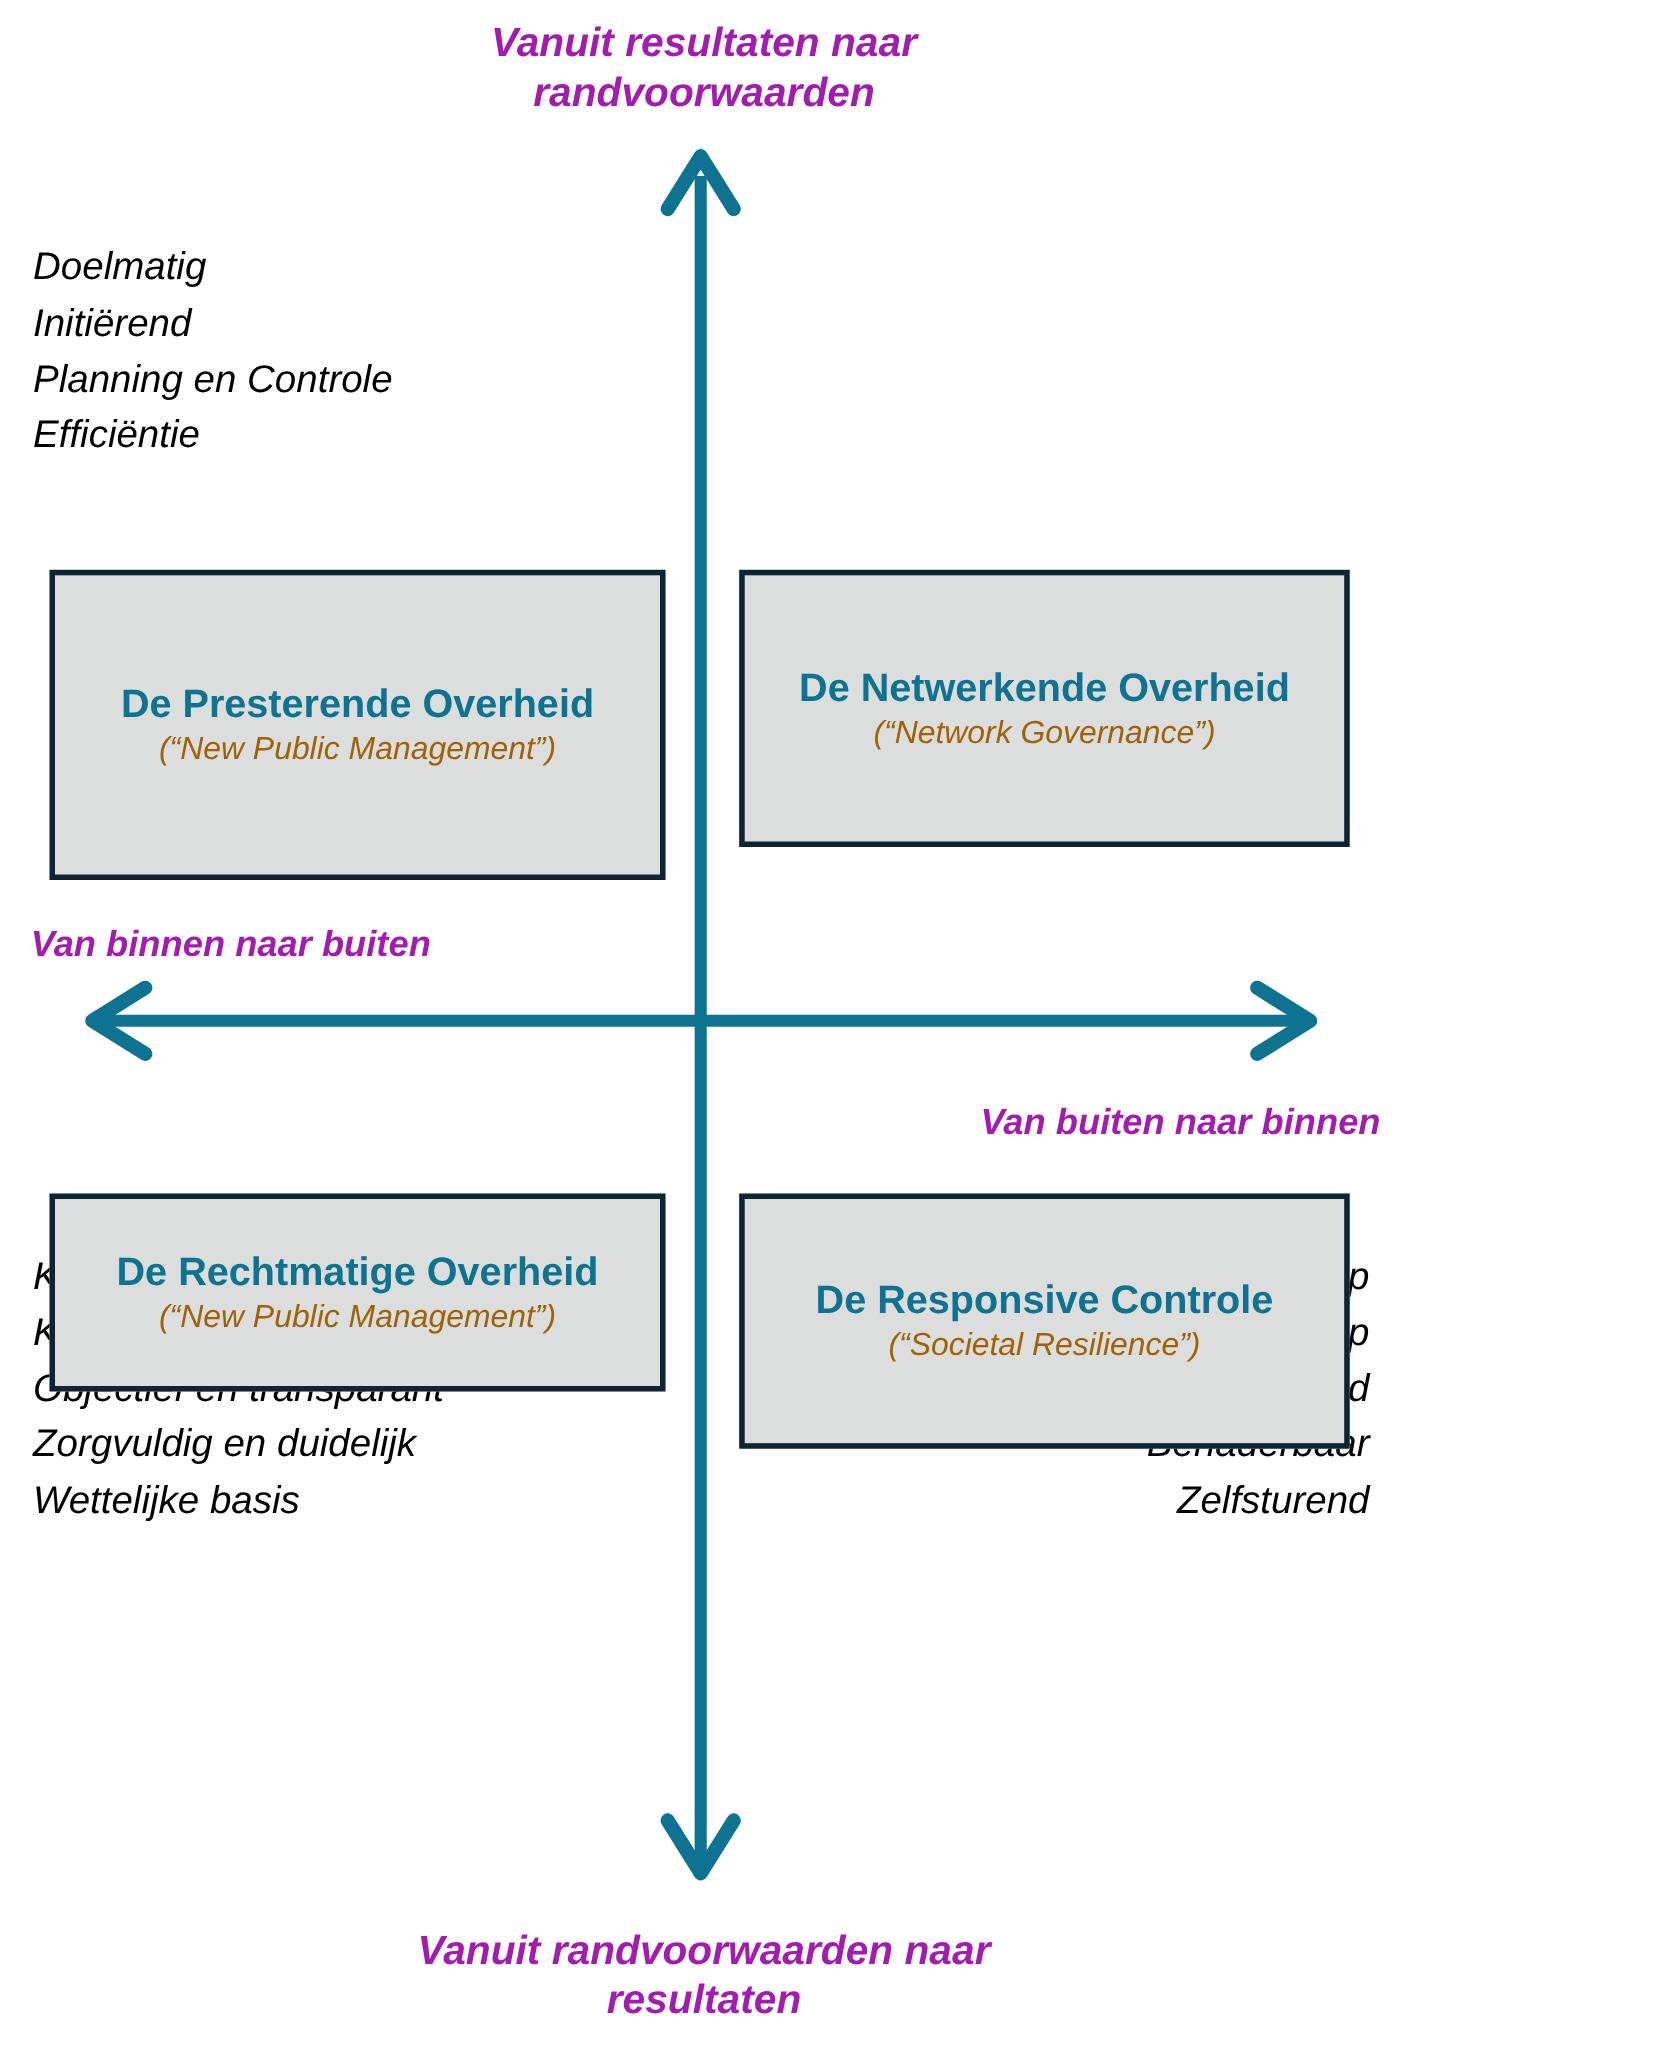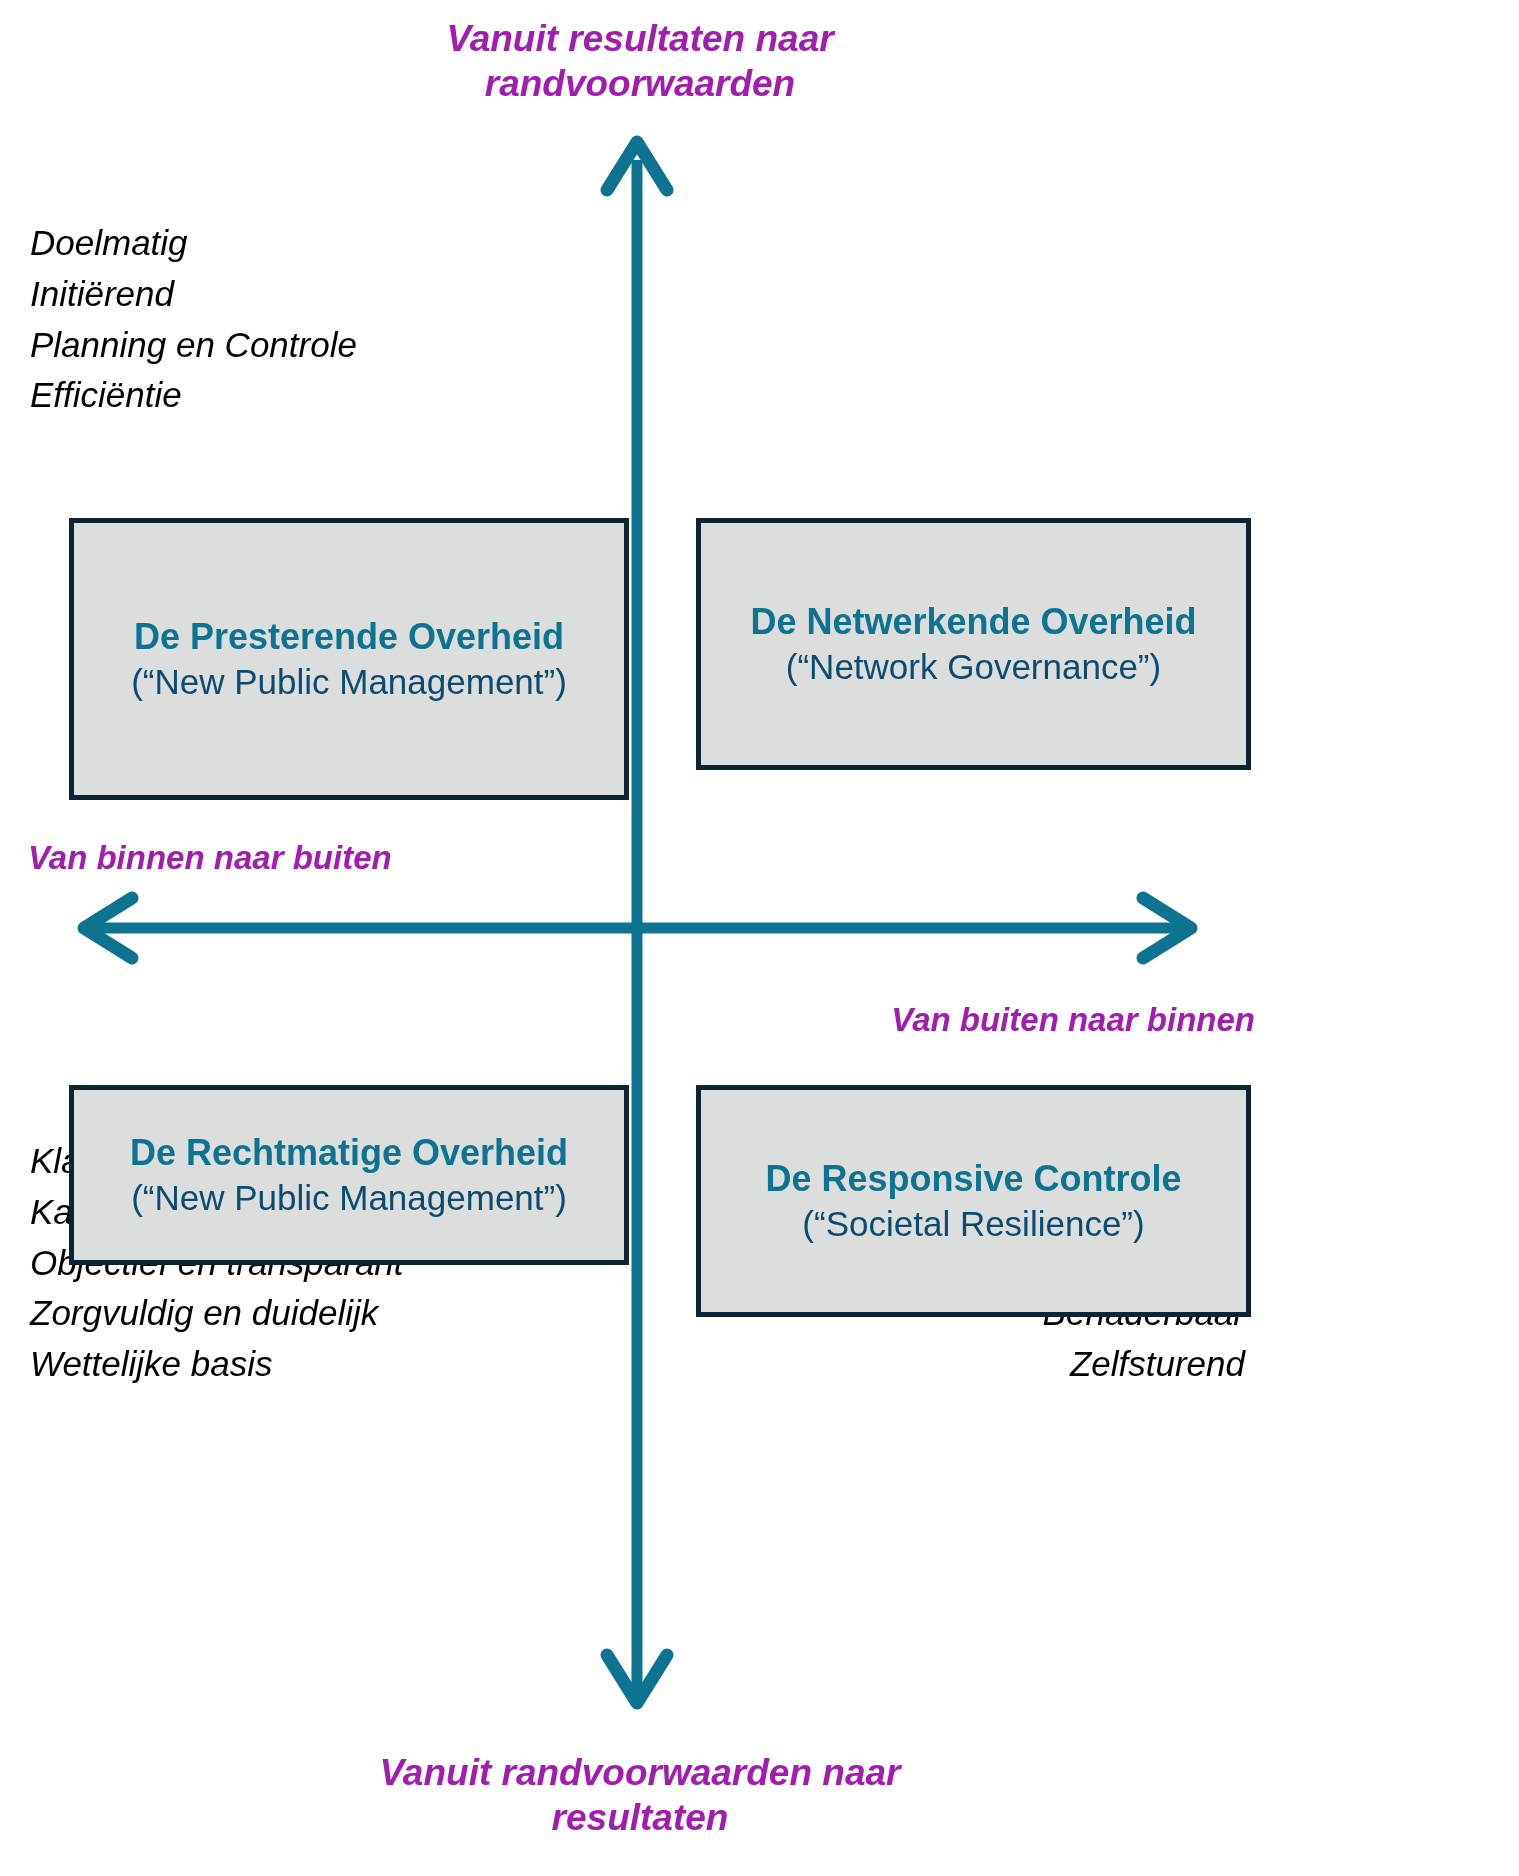--- a/index.html
+++ b/index.html
@@ -86,32 +86,32 @@
     position: absolute;
     background: #dcdddd;
     border: 5px solid #0c2433;
     box-sizing: border-box;
     display: flex;
     flex-direction: column;
     align-items: center;
     justify-content: center;
     padding: 8px 14px;
     text-align: center;
-    margin-left: 24px;
   }
   .qbox .q-title {
     color: #0d7391;
     font-weight: bold;
     font-size: 36px;
     line-height: 1.2;
     margin: 0;
   }
   .qbox .q-sub {
-    color: #0c4a6e;
-    font-size: 35px;
+    color: #a16207;
+    font-style: italic;
+    font-size: 29px;
     line-height: 1.25;
     margin: 2px 0 0 0;
   }
   #box-tl { left: 45px;  top: 518px;  width: 560px; height: 282px; }
   #box-tr { left: 672px; top: 518px;  width: 555px; height: 252px; }
   #box-bl { left: 45px;  top: 1085px; width: 560px; height: 180px; }
   #box-br { left: 672px; top: 1085px; width: 555px; height: 232px; }
 </style>
 </head>
 <body>

